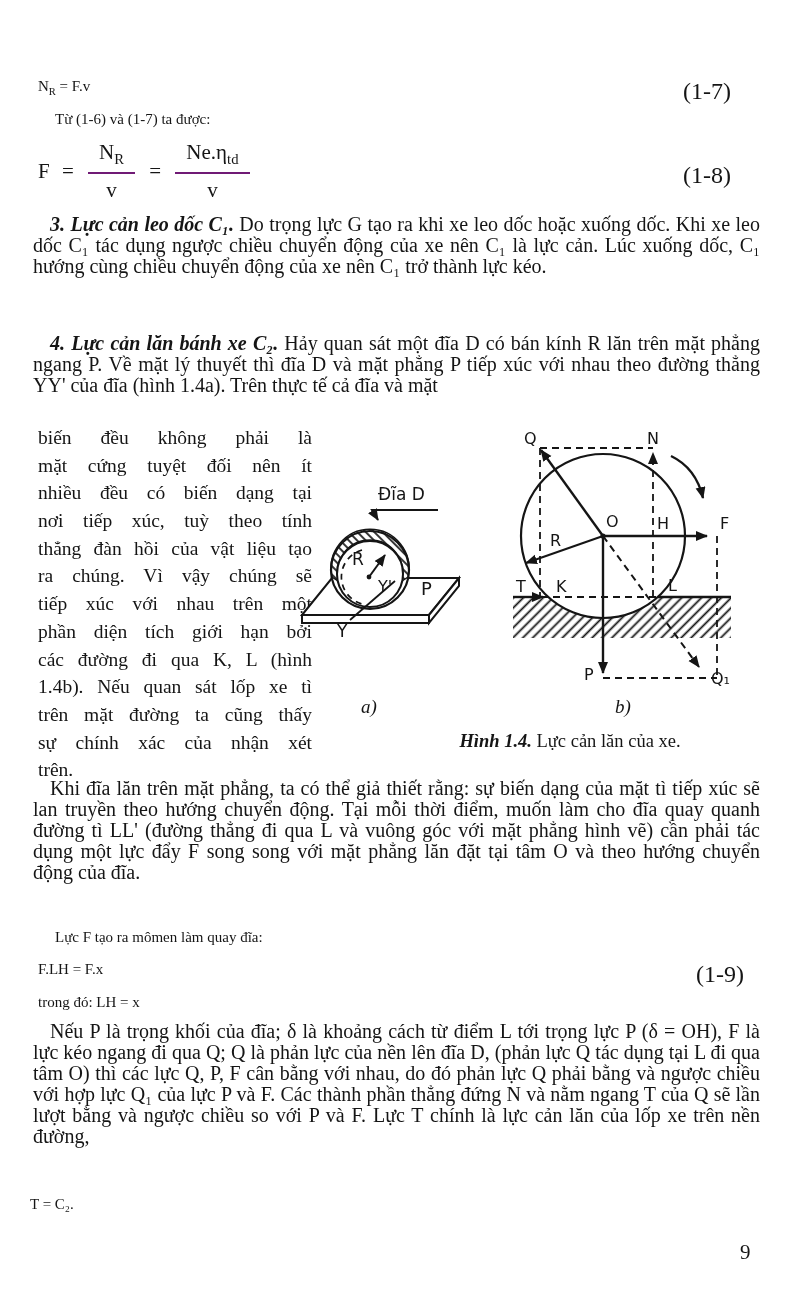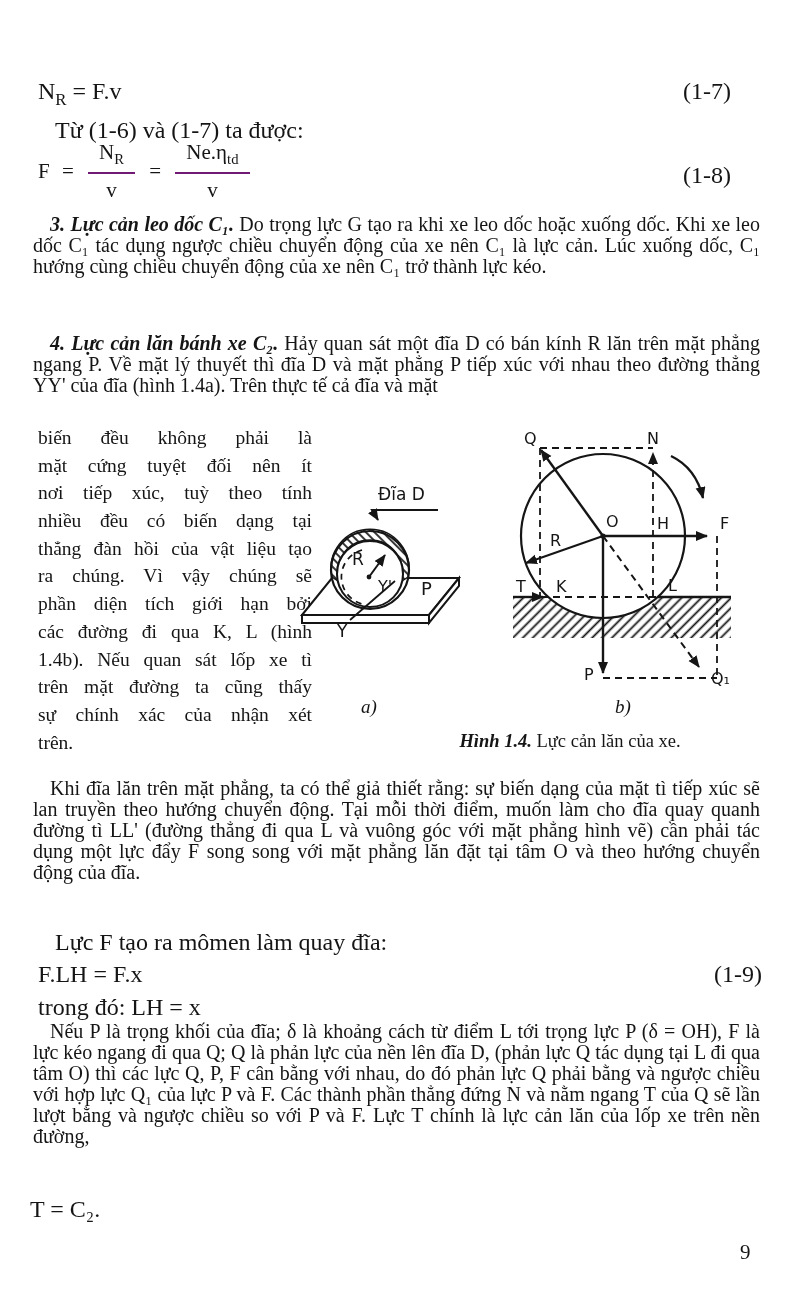--- a/index.html
+++ b/index.html
@@ -3,21 +3,21 @@
 <meta charset="utf-8">
 <style>
   html,body{margin:0;padding:0;}
   body{
     width:811px;height:1315px;position:relative;background:#ffffff;
     font-family:"Liberation Serif","DejaVu Serif",serif;color:#151515;
     overflow:hidden;
   }
   .abs{position:absolute;}
   .para{left:33px;width:727px;font-size:20px;line-height:21px;text-align:justify;text-indent:17px;}
-  .line{font-size:24px;}
+  .line{font-size:15px;}
   .lead{font-weight:700;font-style:italic;}
   .eqtag{font-size:24px;}
   sub{font-size:0.7em;}
   .eq8row{font-size:21px;}
   .eq8row > span{vertical-align:middle;}
   .frac{display:inline-block;text-align:center;vertical-align:middle;margin:0 9px;}
   .frac .num{display:block;padding:0 11px 4px;border-bottom:2px solid #701a75;}
   .frac .den{display:block;padding-top:4px;}
   .colwrap{left:38px;top:424px;width:274px;}
   .colline{font-size:19.5px;line-height:27.7px;text-align:justify;text-align-last:justify;height:27.7px;overflow:visible;}
@@ -26,42 +26,43 @@
   .caption{font-size:18.5px;text-align:center;}
   .cap-b{font-weight:700;font-style:italic;margin-top:44px;}
   svg text{font-family:"DejaVu Sans","Liberation Sans",sans-serif;fill:#151515;}
 </style>
 </head>
 <body>
 
 <div class="abs line" style="left:38px;top:78px;"><span>N</span><sub>R</sub><span> = F.v</span></div>
 <div class="abs eqtag" style="left:683px;top:78px;">(1-7)</div>
 
-<div class="abs line" style="left:55px;top:111px;margin-top:6px;">Từ (1-6) và (1-7) ta được:</div>
+<div class="abs line" style="left:55px;top:111px;">Từ (1-6) và (1-7) ta được:</div>
 
 <div class="abs eq8row" style="left:38px;top:140px;">
   <span>F</span>
   <span style="margin-left:7px;">=</span>
   <span class="frac"><span class="num"><span>N</span><sub>R</sub></span><span class="den">v</span></span>
   <span>=</span>
   <span class="frac"><span class="num"><span>Ne.η</span><sub>td</sub></span><span class="den">v</span></span>
 </div>
 <div class="abs eqtag" style="left:683px;top:162px;">(1-8)</div>
 
 <div class="abs para" style="top:214px;"><span class="lead">3. Lực cản leo dốc C₁.</span><span> Do trọng lực G tạo ra khi xe leo dốc hoặc xuống dốc. Khi xe leo dốc C₁ tác dụng ngược chiều chuyển động của xe nên C₁ là lực cản. Lúc xuống dốc, C₁ hướng cùng chiều chuyển động của xe nên C₁ trở thành lực kéo.</span></div>
 
 <div class="abs para" style="top:333px;"><span class="lead">4. Lực cản lăn bánh xe C₂.</span><span> Hảy quan sát một đĩa D có bán kính R lăn trên mặt phẳng ngang P. Về mặt lý thuyết thì đĩa D và mặt phẳng P tiếp xúc với nhau theo đường thẳng YY' của đĩa (hình 1.4a). Trên thực tế cả đĩa và mặt</span></div>
 
 <div class="abs colwrap">
   <div class="colline">biến đều không phải là</div>
   <div class="colline">mặt cứng tuyệt đối nên ít</div>
+  <div class="colline">nhiều đều có biến dạng tại</div>
   <div class="colline">nơi tiếp xúc, tuỳ theo tính</div>
-  <div class="colline">nhiều đều có biến dạng tại</div>
   <div class="colline">thẳng đàn hồi của vật liệu tạo</div>
   <div class="colline">ra chúng. Vì vậy chúng sẽ</div>
+  <div class="colline">tiếp xúc với nhau trên một</div>
   <div class="colline">phần diện tích giới hạn bởi</div>
   <div class="colline">các đường đi qua K, L (hình</div>
   <div class="colline">1.4b). Nếu quan sát lốp xe tì</div>
   <div class="colline">trên mặt đường ta cũng thấy</div>
   <div class="colline">sự chính xác của nhận xét</div>
   <div class="colline">trên.</div>
 </div>
 
 <svg class="abs" style="left:298px;top:477px;" width="178" height="172" viewBox="0 0 178 172">
   <defs>
@@ -130,19 +131,19 @@
 </svg>
 
 <div class="abs figlabel" style="left:361px;top:696px;">a)</div>
 <div class="abs figlabel" style="left:615px;top:696px;">b)</div>
 <div class="abs caption" style="left:330px;top:731px;width:480px;"><span class="cap-b">Hình 1.4.</span><span> Lực cản lăn của xe.</span></div>
 
 <div class="abs para" style="top:778px;">Khi đĩa lăn trên mặt phẳng, ta có thể giả thiết rằng: sự biến dạng của mặt tì tiếp xúc sẽ lan truyền theo hướng chuyển động. Tại mỗi thời điểm, muốn làm cho đĩa quay quanh đường tì LL' (đường thẳng đi qua L và vuông góc với mặt phẳng hình vẽ) cần phải tác dụng một lực đẩy F song song với mặt phẳng lăn đặt tại tâm O và theo hướng chuyển động của đĩa.</div>
 
 <div class="abs line" style="left:55px;top:929px;">Lực F tạo ra mômen làm quay đĩa:</div>
 <div class="abs line" style="left:38px;top:961px;">F.LH = F.x</div>
-<div class="abs eqtag" style="left:714px;top:961px;">(1-9)</div>
+<div class="abs eqtag" style="left:696px;top:961px;">(1-9)</div>
 <div class="abs line" style="left:38px;top:994px;">trong đó: LH = x</div>
 
 <div class="abs para" style="top:1021px;">Nếu P là trọng khối của đĩa; δ là khoảng cách từ điểm L tới trọng lực P (δ = OH), F là lực kéo ngang đi qua Q; Q là phản lực của nền lên đĩa D, (phản lực Q tác dụng tại L đi qua tâm O) thì các lực Q, P, F cân bằng với nhau, do đó phản lực Q phải bằng và ngược chiều với hợp lực Q₁ của lực P và F. Các thành phần thẳng đứng N và nằm ngang T của Q sẽ lần lượt bằng và ngược chiều so với P và F. Lực T chính là lực cản lăn của lốp xe trên nền đường,</div>
 <div class="abs line" style="left:30px;top:1196px;">T = C₂.</div>
 
 <div class="abs" style="left:740px;top:1240px;font-size:21px;">9</div>
 
 </body></html>

